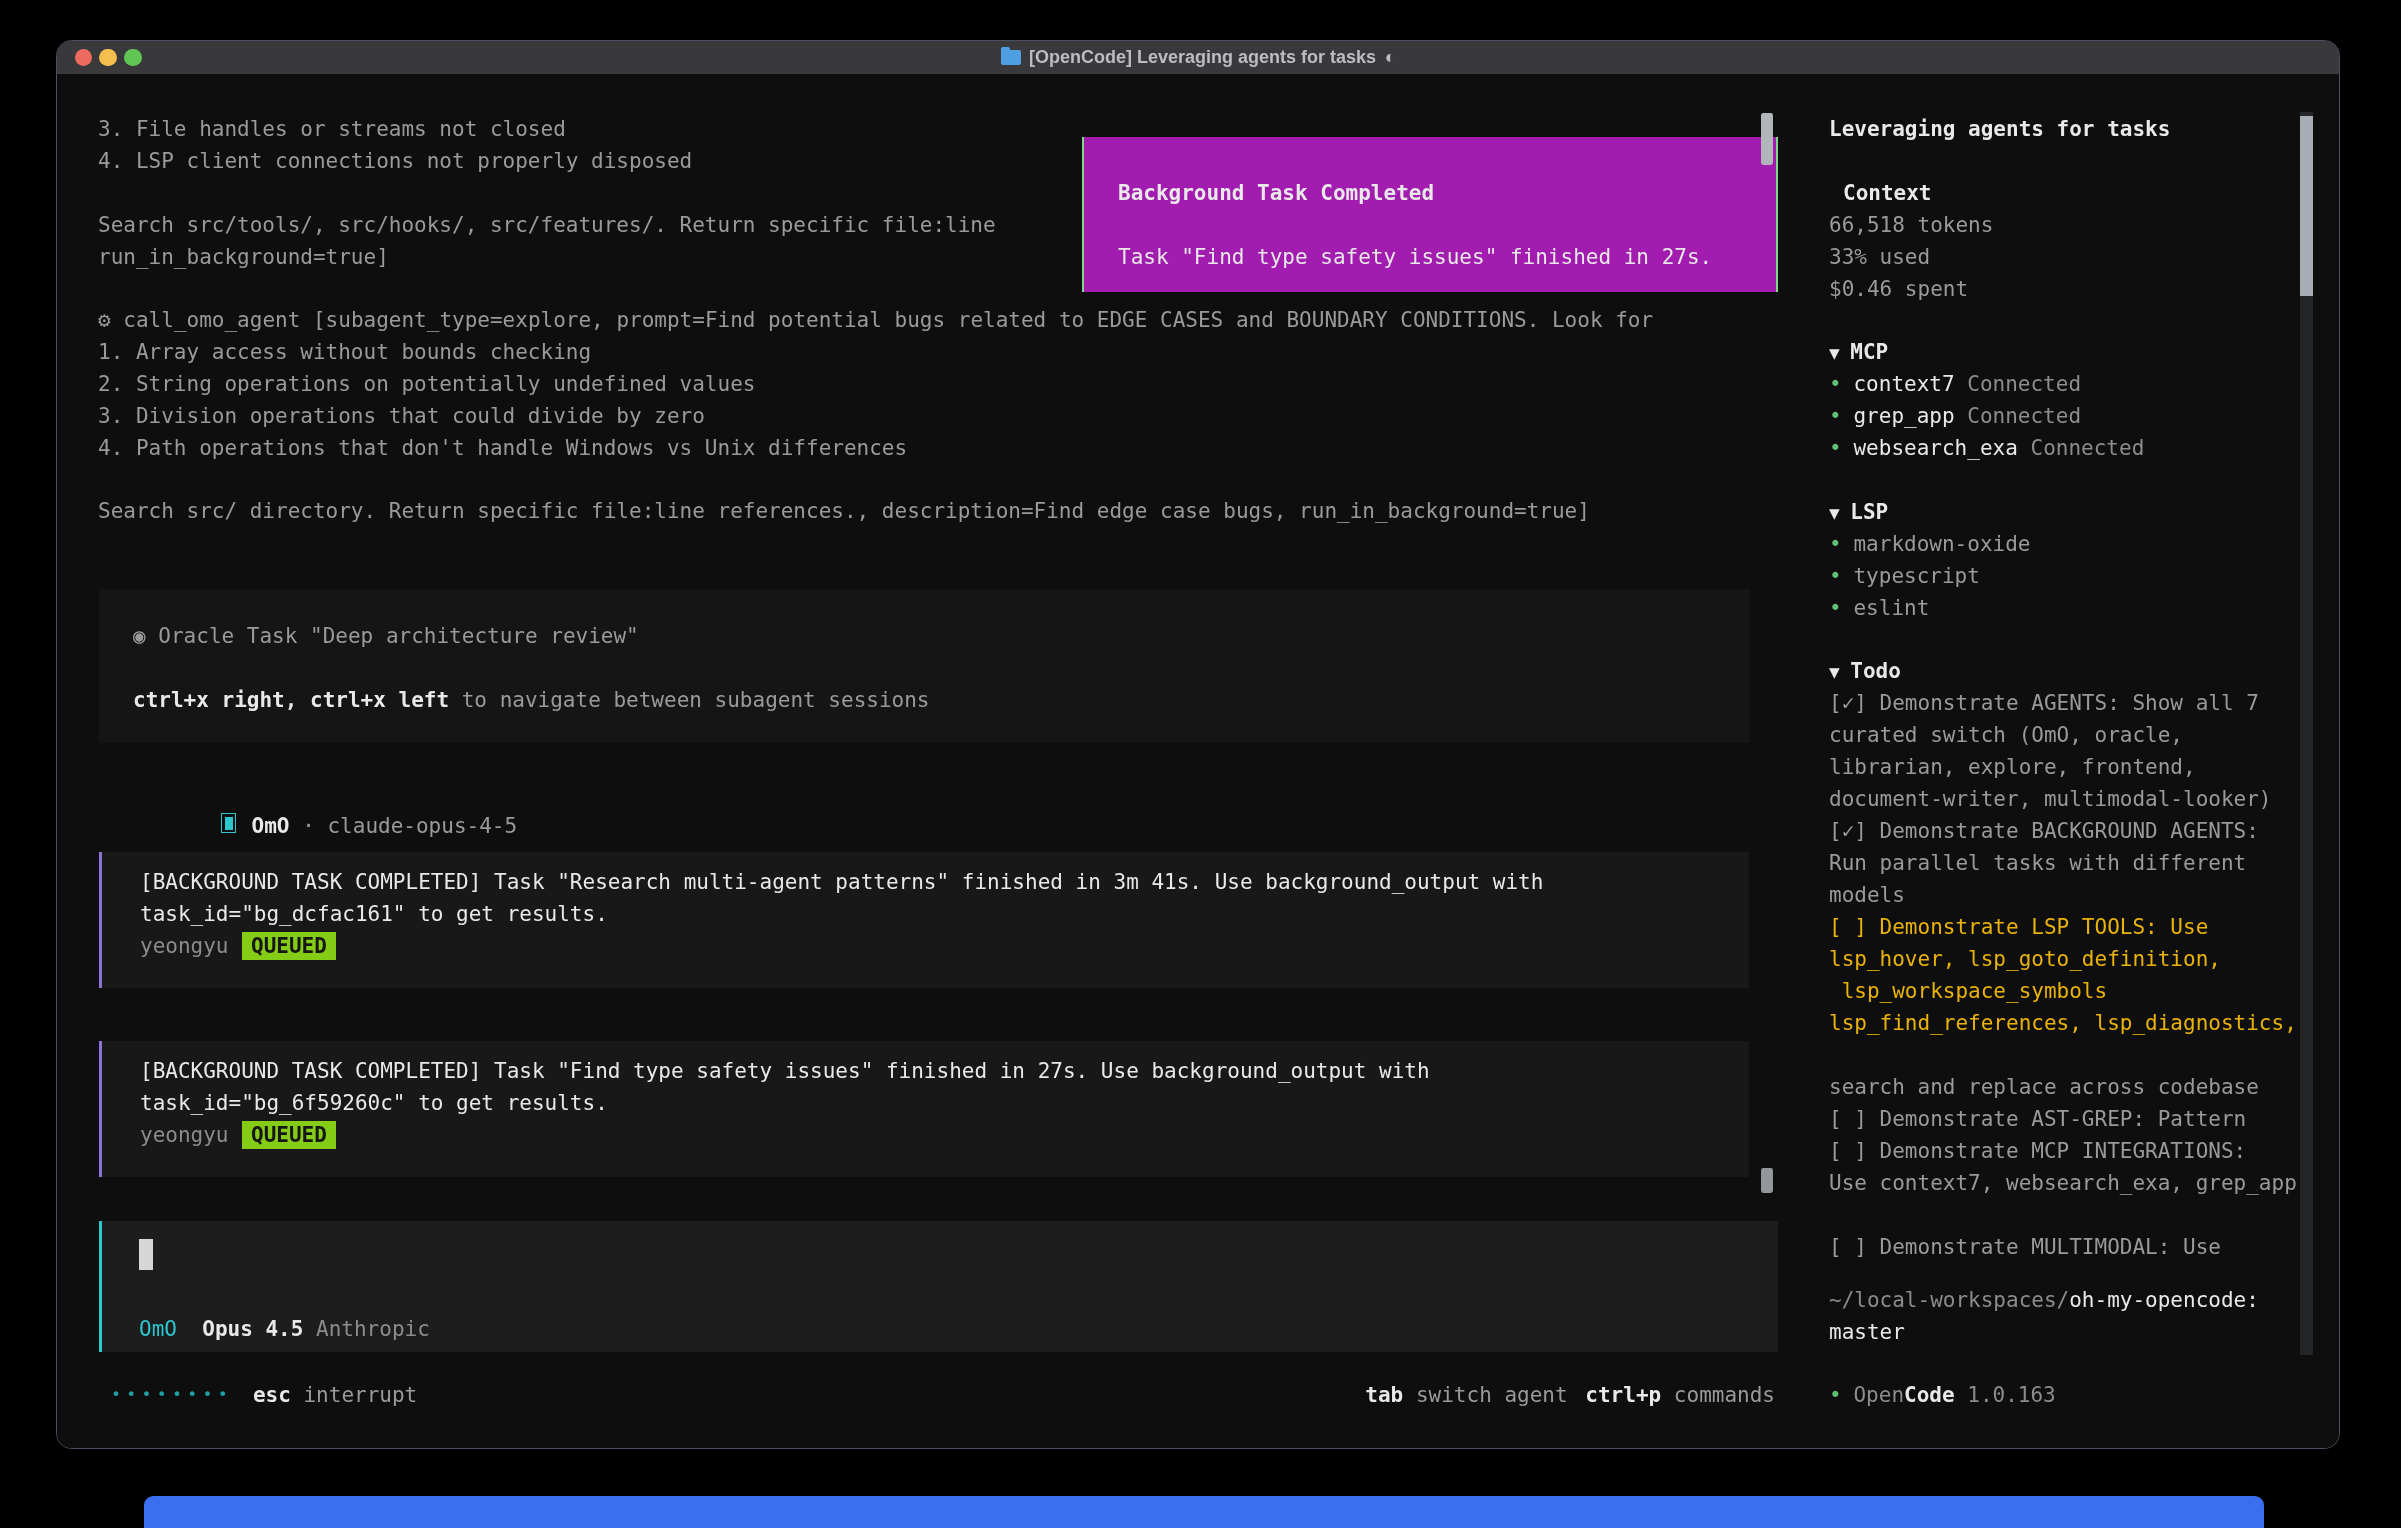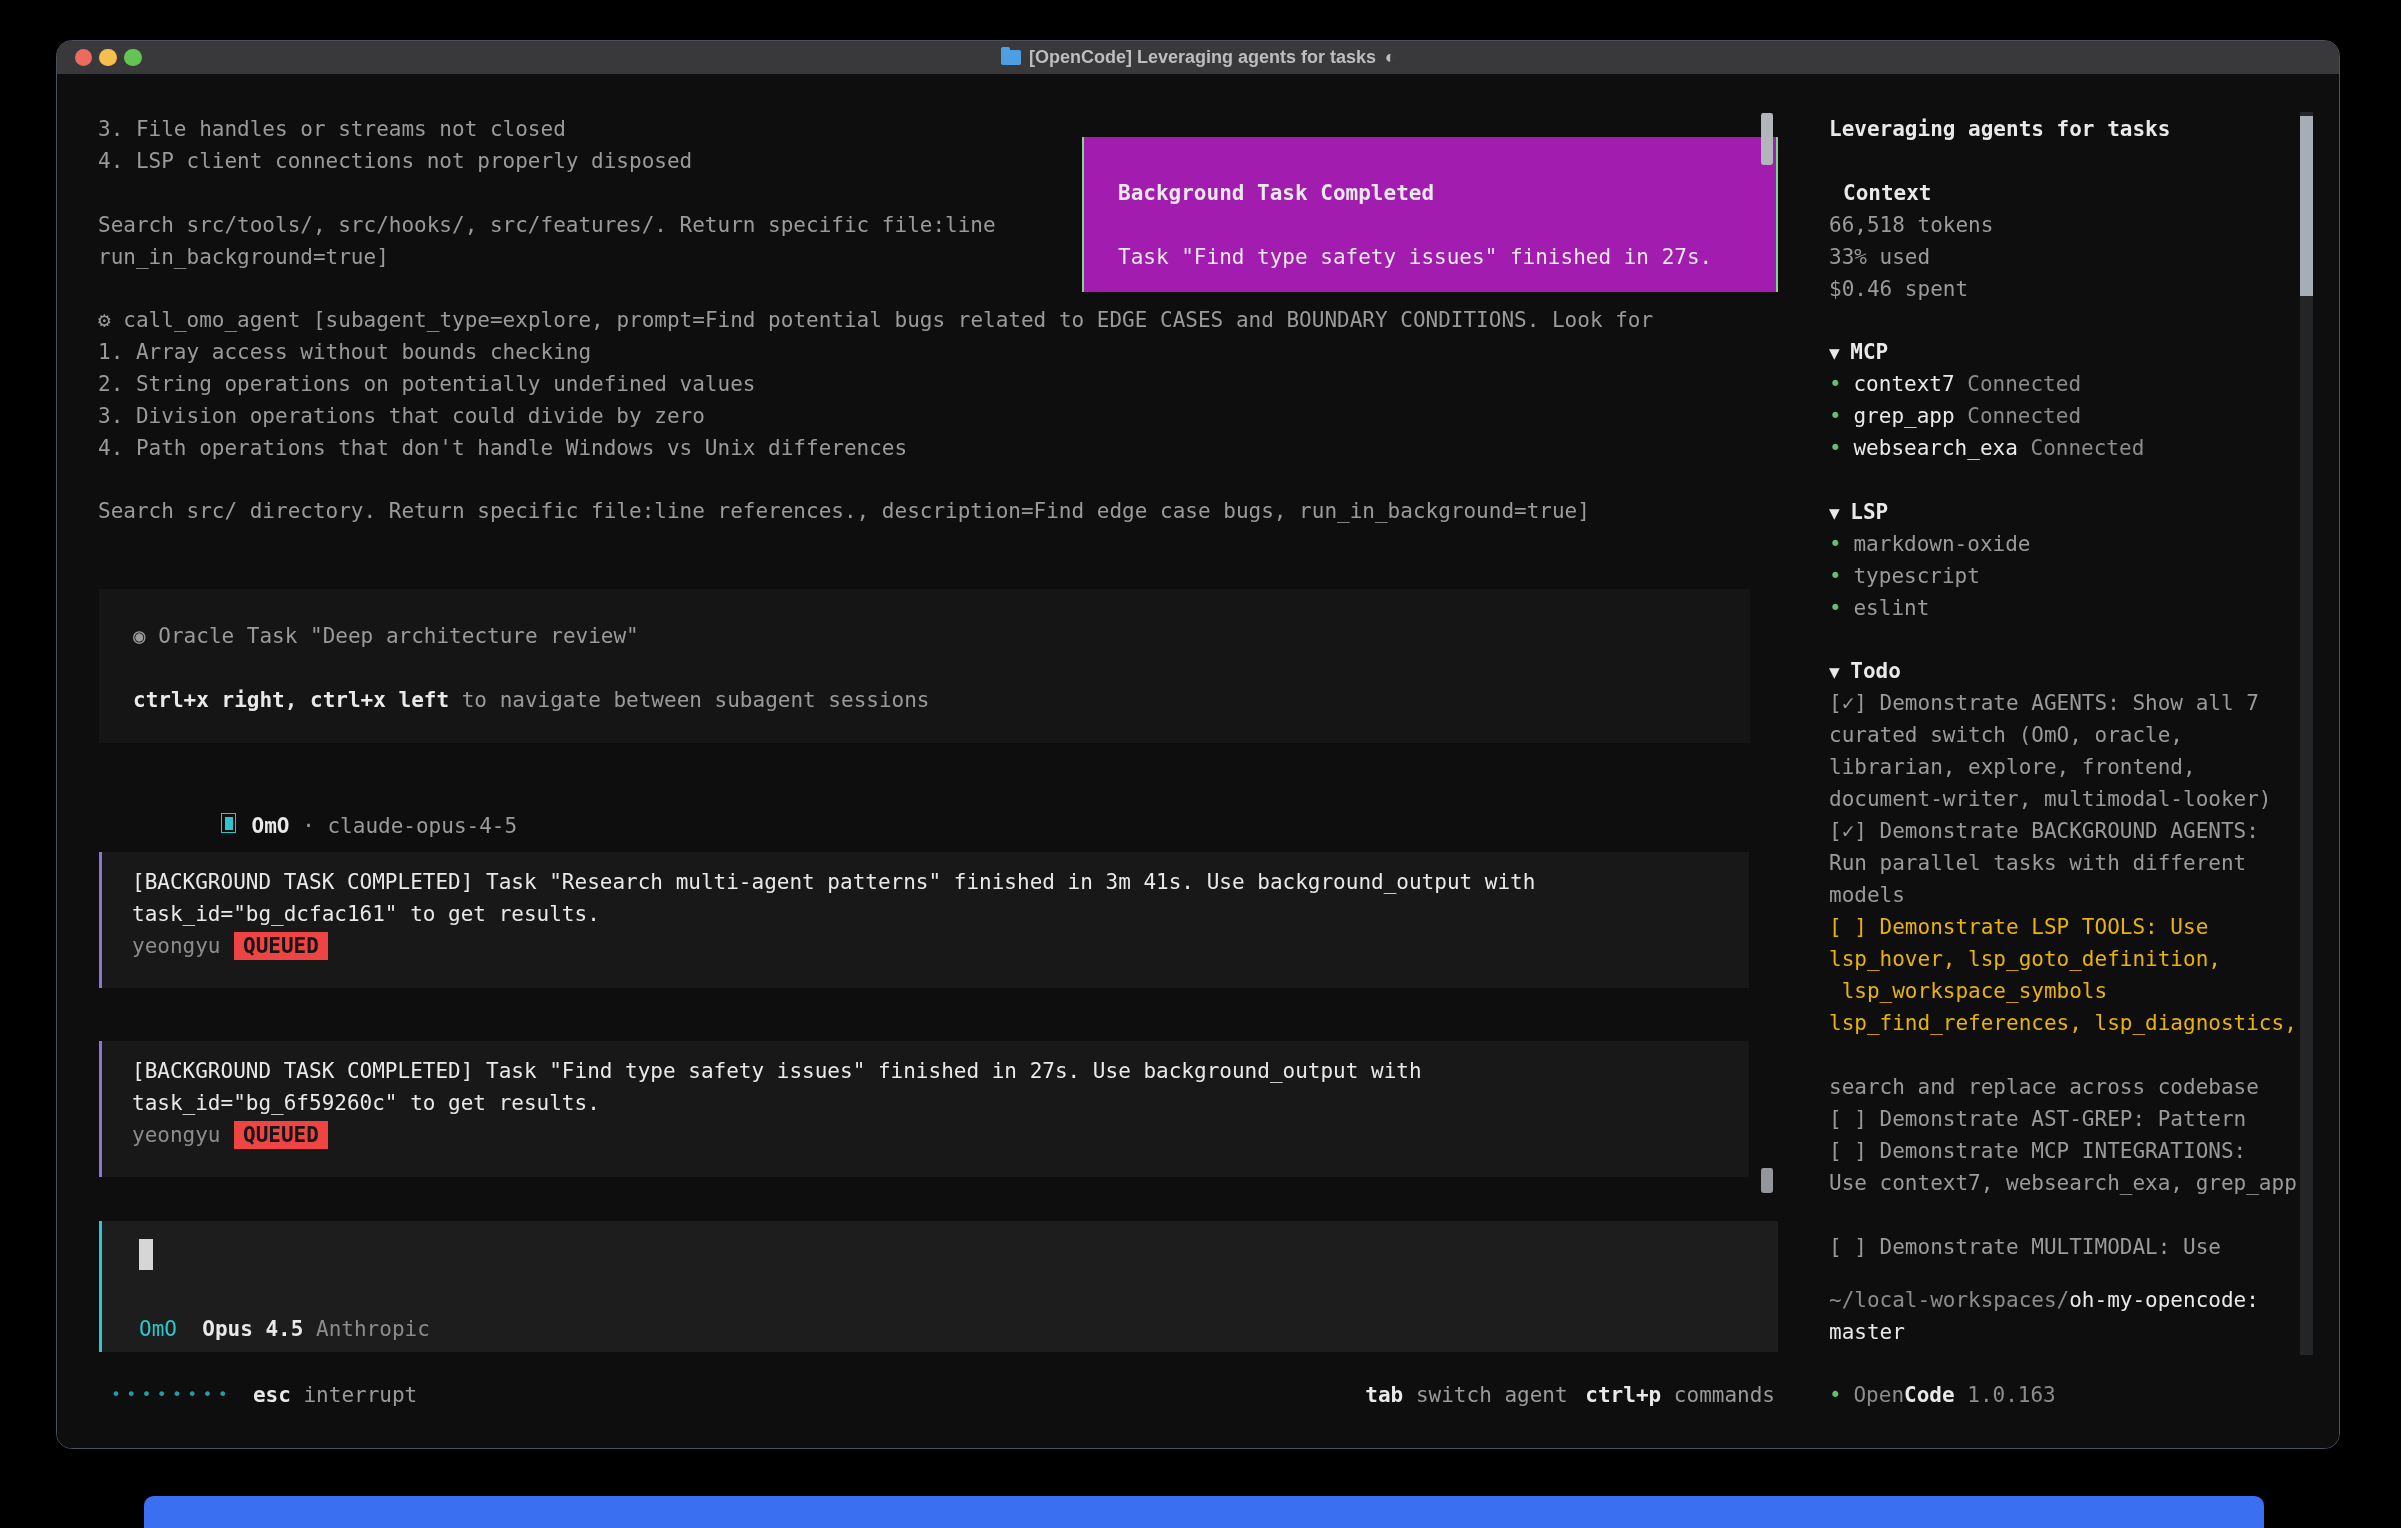--- a/index.html
+++ b/index.html
@@ -38,22 +38,22 @@
 
   
   .toast{left:1025px;top:63px;width:696px;height:155px;background:#a21caf;
          border-left:2.4px solid #7fd788;border-right:2.4px solid #7fd788;box-sizing:border-box;
          padding:40px 0 0 34px;}
 
   
   .oracle-box{left:42px;top:515px;width:1651px;height:154px;background:#151516;
               box-sizing:border-box;padding:31px 0 0 34px;}
   .msg{width:1650px;height:136px;background:#181819;border-left:3px solid #8f74d6;
-       box-sizing:border-box;padding:14px 0 0 30px;}
-  .badge{display:inline-block;background:#ef4444;color:#161616;font-weight:bold;
+       box-sizing:border-box;padding:14px 0 0 38px;}
+  .badge{display:inline-block;background:#84cc16;color:#161616;font-weight:bold;
          padding:0 9.5px;margin-left:13px;height:28px;line-height:28px;}
   .input-box{left:42px;top:1147px;width:1679px;height:131px;background:#1d1d1e;
              border-left:3px solid #2bc7cd;box-sizing:border-box;}
   .cursor{position:absolute;left:37px;top:17.7px;width:14px;height:31px;background:#d6d6d6;}
   .model-row{position:absolute;left:37px;top:92px;height:32px;line-height:32px;white-space:pre;}
 
   
   .status-left{left:54px;top:1305px;display:flex;align-items:center;gap:20px;}
   .status-right{right:564px;top:1305px;display:flex;align-items:center;gap:17.7px;}
   .spinner{color:#1f9fa5;font-size:16.5px;letter-spacing:5.3px;line-height:32px;}

